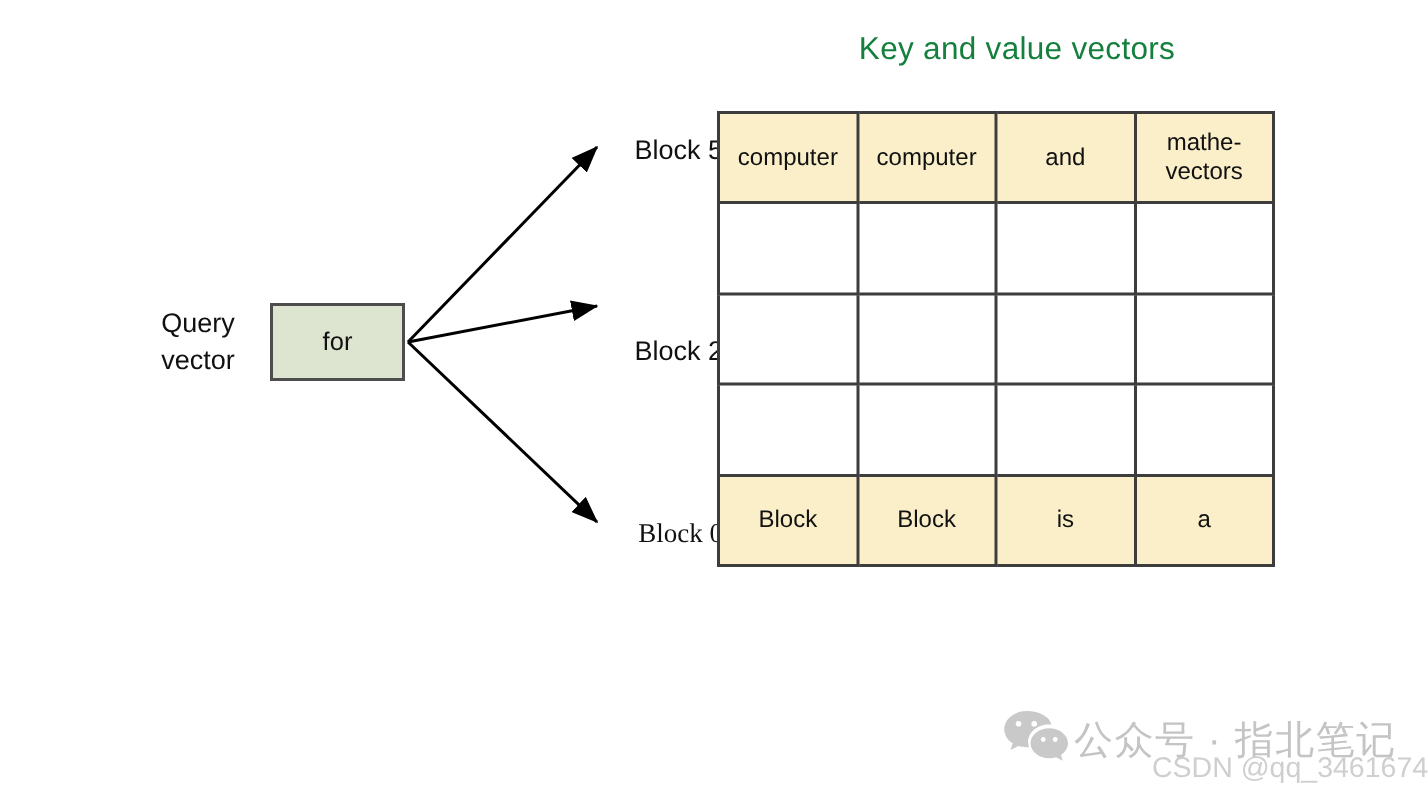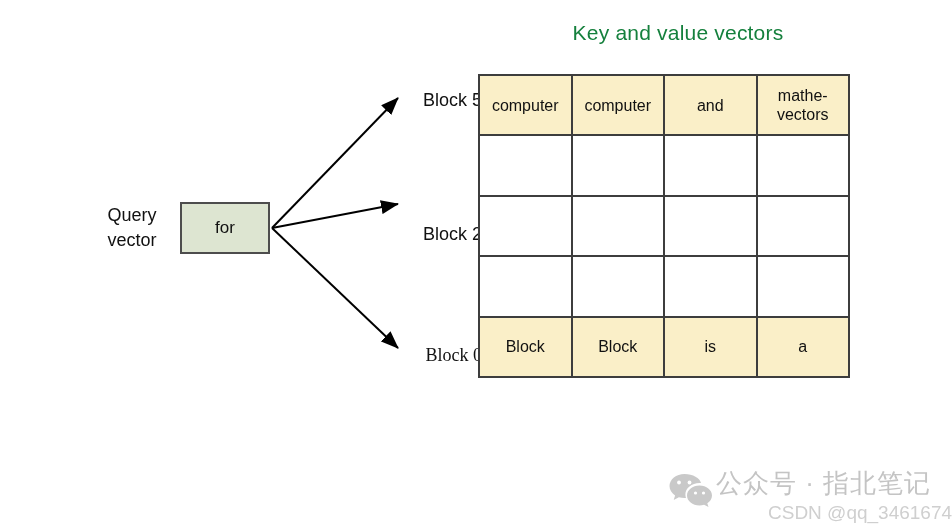--- a/index.html
+++ b/index.html
@@ -129,21 +129,21 @@
   #wechat-icon {
     position: absolute;
     left: 4px;
     top: 6px;
     width: 44px;
     height: 36px;
   }
   .wm-text {
     position: absolute;
     left: 52px;
-    top: 0;
+    top: 10px;
     font-size: 26px;
     color: #c4c4c4;
     white-space: nowrap;
     letter-spacing: 1px;
   }
   .wm-sub {
     position: absolute;
     left: 104px;
     top: 36px;
     font-size: 19px;

